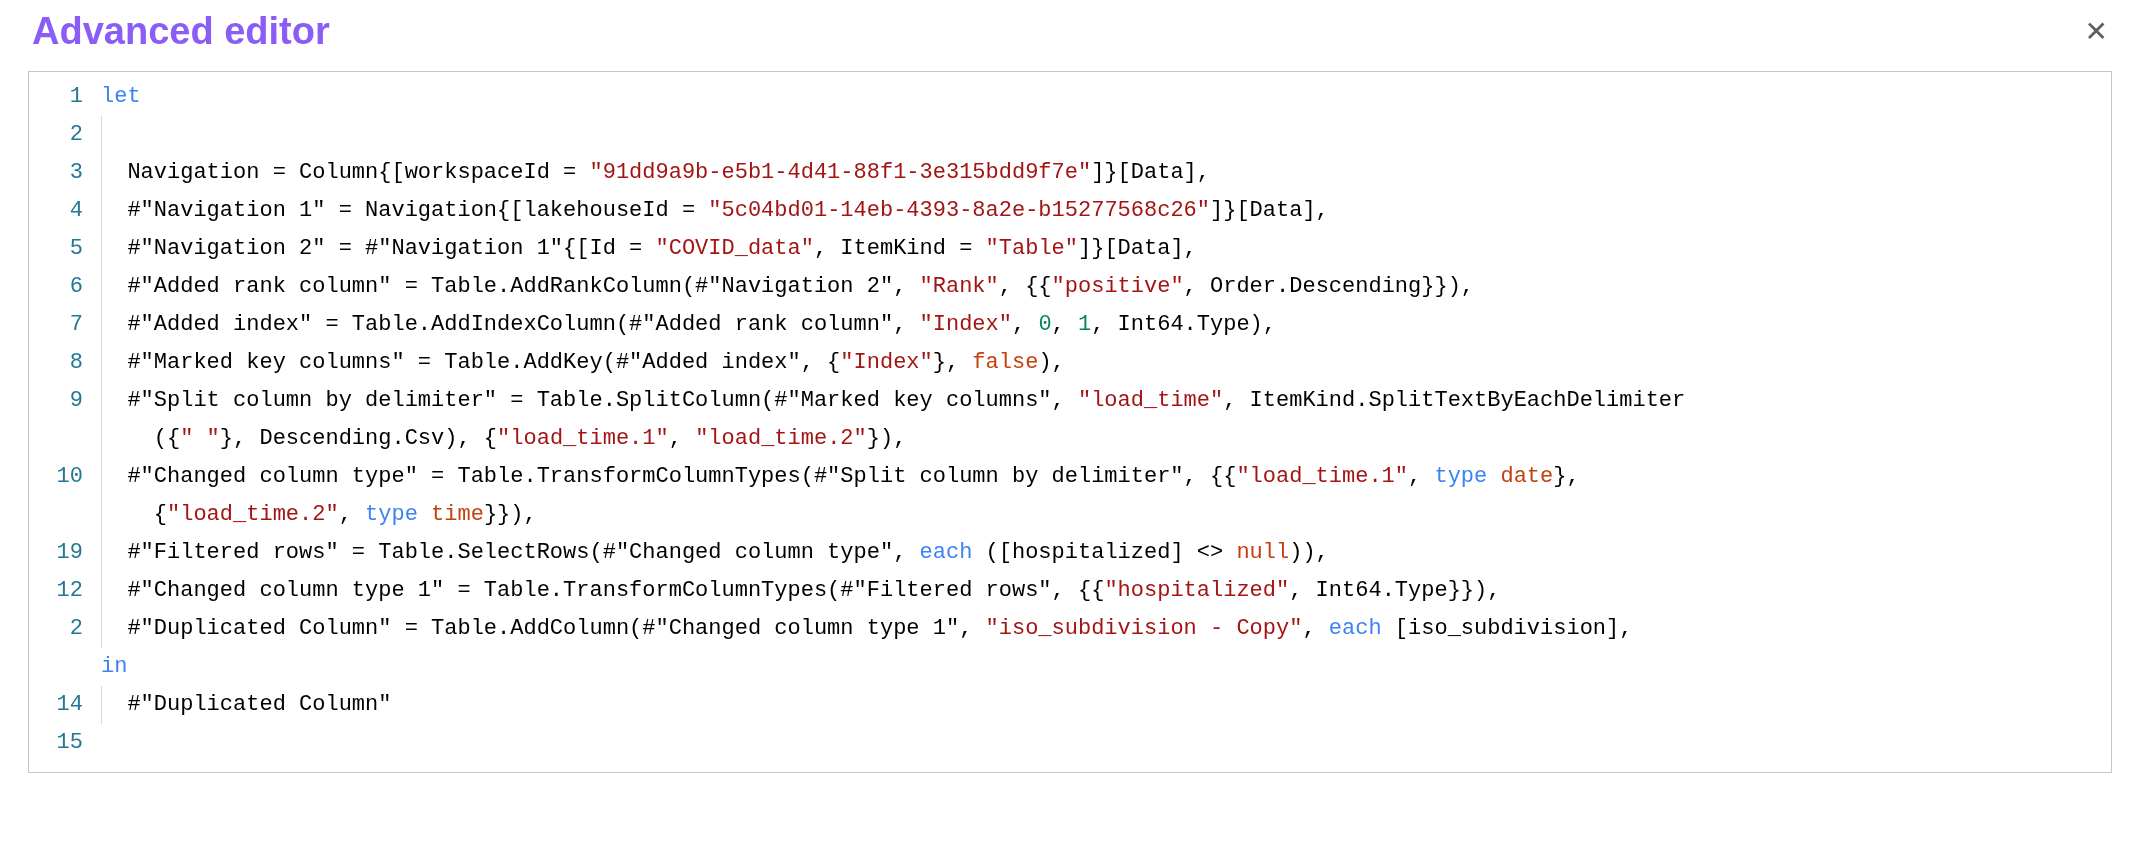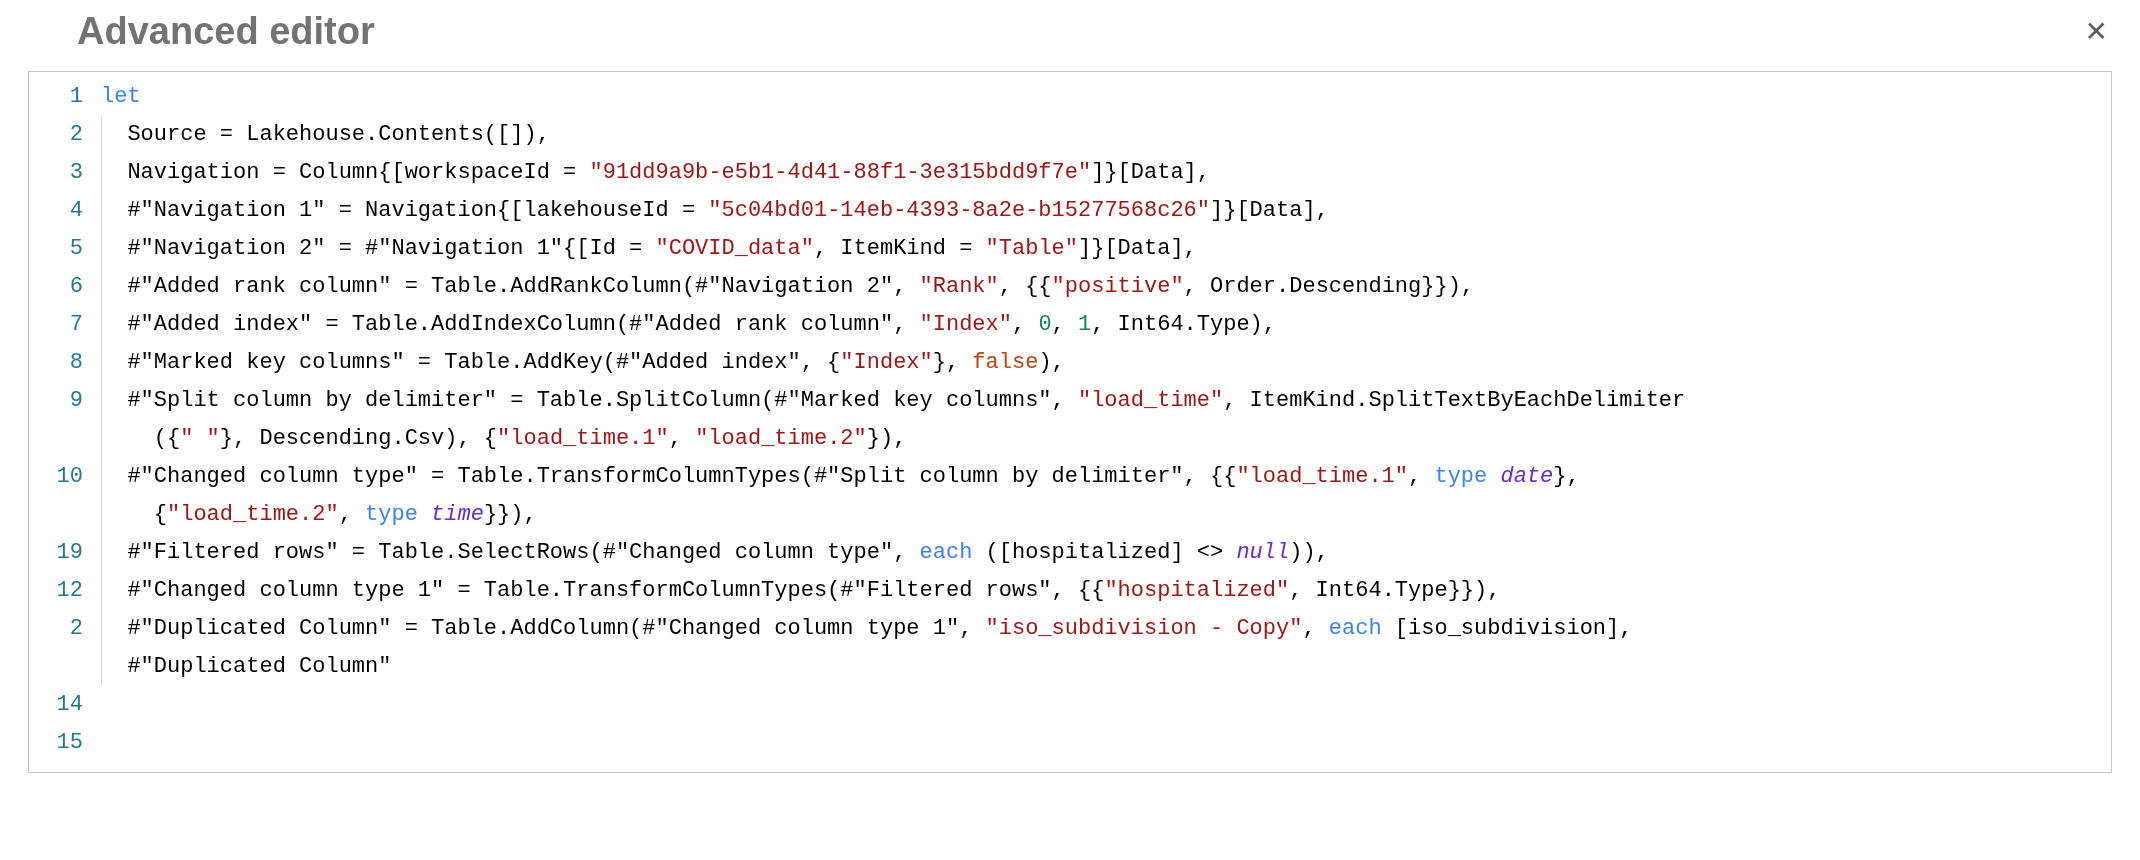--- a/index.html
+++ b/index.html
@@ -14,22 +14,21 @@
   }
   .header {
     display: flex;
     align-items: center;
     justify-content: space-between;
     padding: 10px 32px 18px 32px;
   }
   .title {
     font-size: 38px;
     font-weight: 600;
-    color: #737373;
-    margin-left: 45px;
+    color: #8b5cf6;
   }
   .close-btn {
     font-size: 28px;
     font-weight: 300;
     color: #605e5c;
     cursor: pointer;
     padding: 4px 0 4px 14px;
     line-height: 1;
   }
   .editor-box {
@@ -64,21 +63,21 @@
   }
   .indent-guide {
     position: absolute;
     left: 0;
     top: 0;
     bottom: 0;
     width: 0;
     border-left: 1px solid #d9d9d9;
   }
   .kw   { color: #3b82f6; }    
-  .tkw  { color: #6d28d9; font-style: italic; }    
+  .tkw  { color: #c2410c; }    
   .str  { color: #a31515; }    
   .num  { color: #098658; }    
   .bool { color: #c2410c; }    
   .id   { color: #000000; }
 </style>
 </head>
 <body>
 
 <div class="header">
   <div class="title">Advanced editor</div>
@@ -104,21 +103,21 @@
       <div>12</div>
       <div>2</div>
       <div></div>
       <div>14</div>
       <div>15</div>
     </div>
     <div class="lines">
 
       <div class="line"><span class="kw">let</span></div>
 
-      <div class="line"><span class="indent-guide"></span><span class="id">  Source = Lakehouse.Contents([]),</span></div>
+      <div class="line"><span class="indent-guide"></span></div>
 
       <div class="line"><span class="indent-guide"></span><span class="id">  Navigation = Column{[workspaceId = </span><span class="str">"91dd9a9b-e5b1-4d41-88f1-3e315bdd9f7e"</span><span class="id">]}[Data],</span></div>
 
       <div class="line"><span class="indent-guide"></span><span class="id">  #"Navigation 1" = Navigation{[lakehouseId = </span><span class="str">"5c04bd01-14eb-4393-8a2e-b15277568c26"</span><span class="id">]}[Data],</span></div>
 
       <div class="line"><span class="indent-guide"></span><span class="id">  #"Navigation 2" = #"Navigation 1"{[Id = </span><span class="str">"COVID_data"</span><span class="id">, ItemKind = </span><span class="str">"Table"</span><span class="id">]}[Data],</span></div>
 
       <div class="line"><span class="indent-guide"></span><span class="id">  #"Added rank column" = Table.AddRankColumn(#"Navigation 2", </span><span class="str">"Rank"</span><span class="id">, {{</span><span class="str">"positive"</span><span class="id">, Order.Descending}}),</span></div>
 
       <div class="line"><span class="indent-guide"></span><span class="id">  #"Added index" = Table.AddIndexColumn(#"Added rank column", </span><span class="str">"Index"</span><span class="id">, </span><span class="num">0</span><span class="id">, </span><span class="num">1</span><span class="id">, Int64.Type),</span></div>
@@ -133,17 +132,18 @@
 
       <div class="line"><span class="indent-guide"></span><span class="id">    {</span><span class="str">"load_time.2"</span><span class="id">, </span><span class="kw">type</span><span> </span><span class="tkw">time</span><span class="id">}}),</span></div>
 
       <div class="line"><span class="indent-guide"></span><span class="id">  #"Filtered rows" = Table.SelectRows(#"Changed column type", </span><span class="kw">each</span><span class="id"> ([hospitalized] &lt;&gt; </span><span class="tkw">null</span><span class="id">)),</span></div>
 
       <div class="line"><span class="indent-guide"></span><span class="id">  #"Changed column type 1" = Table.TransformColumnTypes(#"Filtered rows", {{</span><span class="str">"hospitalized"</span><span class="id">, Int64.Type}}),</span></div>
 
       <div class="line"><span class="indent-guide"></span><span class="id">  #"Duplicated Column" = Table.AddColumn(#"Changed column type 1", </span><span class="str">"iso_subdivision - Copy"</span><span class="id">, </span><span class="kw">each</span><span class="id"> [iso_subdivision], </span></div>
 
 
+      <div class="line"><span class="kw">in</span></div>
 
       <div class="line"><span class="indent-guide"></span><span class="id">  #"Duplicated Column"</span></div>
     </div>
   </div>
 </div>
 
 </body></html>

